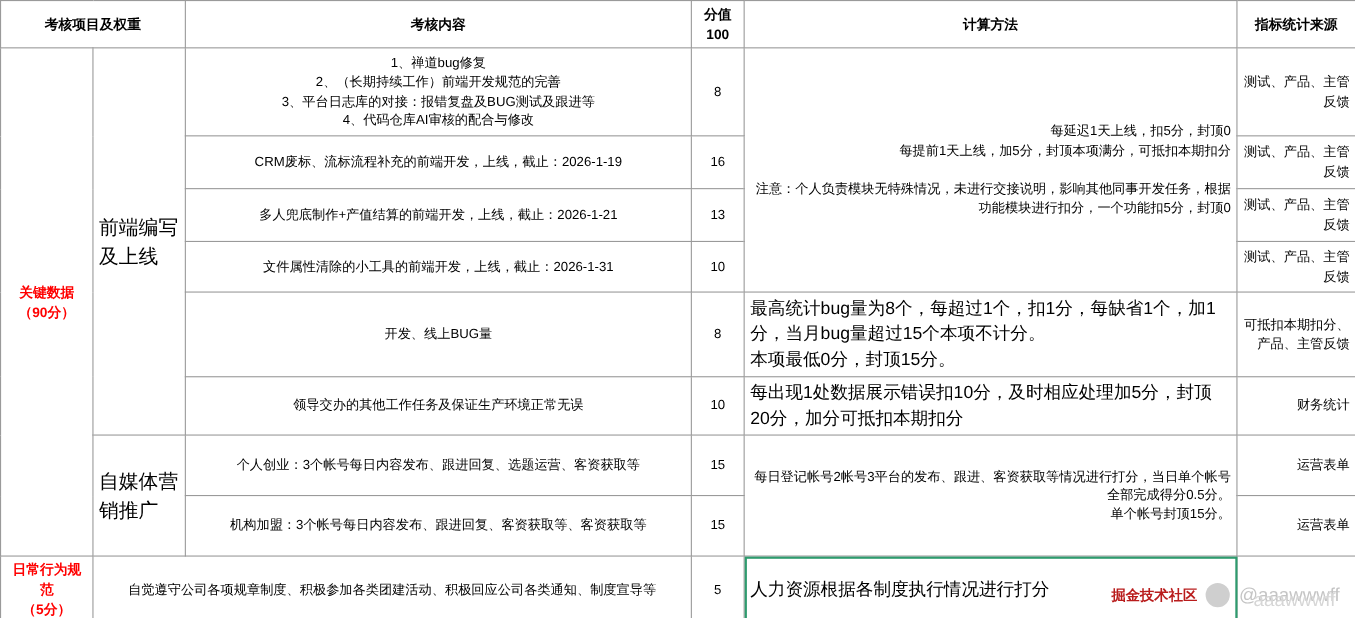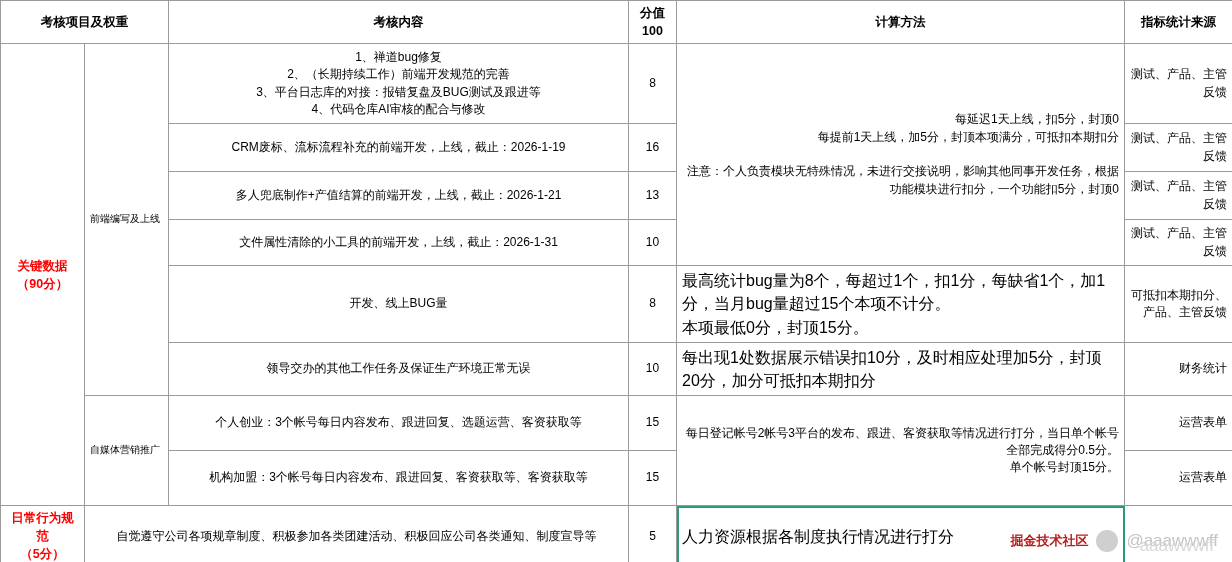--- a/index.html
+++ b/index.html
@@ -42,21 +42,21 @@
   .c { text-align: center; }
   .kd {
     color: #ff0000;
     font-weight: bold;
     text-align: center;
     font-size: 12.5px;
     line-height: 1.6;
   }
   .catcell {
     text-align: left;
-    font-size: 10px;
+    font-size: 18px;
   }
   .content-indent {
     text-align: center;
     padding-left: 14px;
   }
   .score { text-align: center; }
   .src {
     text-align: right;
     font-size: 12px;
     line-height: 1.5;

